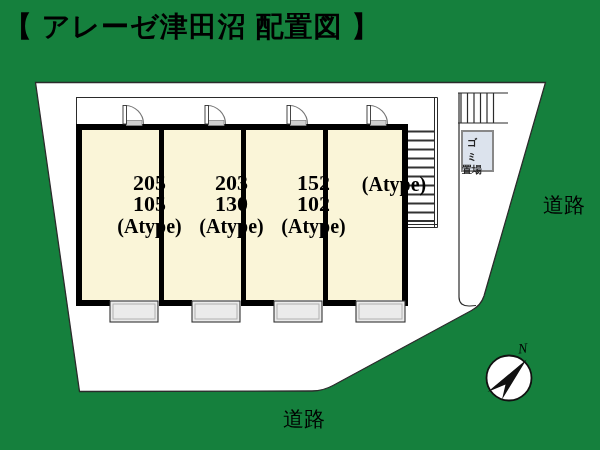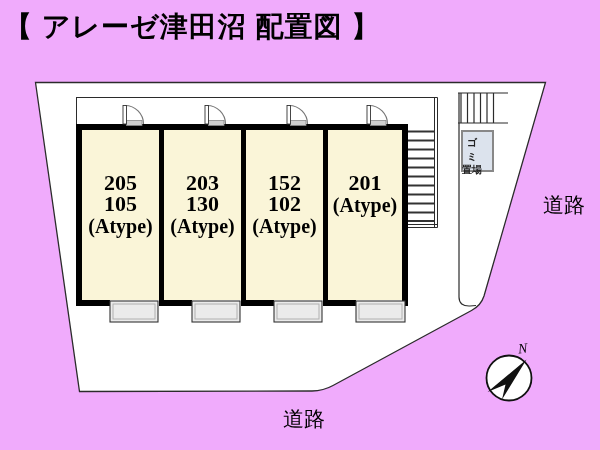--- a/index.html
+++ b/index.html
@@ -1,28 +1,28 @@
 <!DOCTYPE html>
 <html><head>
 <meta charset="utf-8">
 <style>
   html,body{margin:0;padding:0;background:#ffffff;}
   #stage{
-    position:relative;width:600px;height:450px;background:#f0abfc;overflow:hidden;
+    position:relative;width:600px;height:450px;background:#15803d;overflow:hidden;
     font-family:"Liberation Sans", sans-serif;
   }
   #plan-svg{position:absolute;left:0;top:0;}
   .overlay{position:absolute;color:#000;}
   .title{
     left:4px;top:8px;font-size:28px;font-weight:bold;letter-spacing:1px;
     white-space:nowrap;font-family:"Liberation Sans", sans-serif;
   }
   .room-label{
     top:172px;width:90px;text-align:center;
-    font-family:"Liberation Serif", serif;font-weight:bold;line-height:21px;
+    font-family:"Liberation Serif", serif;font-weight:bold;line-height:21px;padding-left:29px;
   }
   .room-num{display:block;font-size:22px;}
   .room-type{display:block;font-size:20px;line-height:17px;margin-top:4px;}
   .garbage-label{
     left:462px;top:136px;width:20px;text-align:center;
     font-size:10px;line-height:13.5px;font-weight:bold;color:#222;
   }
   .road{font-size:21px;white-space:nowrap;}
   .road-right{left:543px;top:191px;}
   .road-bottom{left:283px;top:405px;}
@@ -155,21 +155,20 @@
     <span class="room-num">203</span>
     <span class="room-num">130</span>
     <span class="room-type">(Atype)</span>
   </div>
   <div class="overlay room-label" style="left:239.5px">
     <span class="room-num">152</span>
     <span class="room-num">102</span>
     <span class="room-type">(Atype)</span>
   </div>
   <div class="overlay room-label" style="left:320px">
-    <span class="room-num">201</span>
     <span class="room-type">(Atype)</span>
   </div>
 
   <div class="overlay garbage-label">
     <span style="display:block">ゴミ</span>
     <span style="display:block">置場</span>
   </div>
 
   <div class="overlay road road-right">道路</div>
   <div class="overlay road road-bottom">道路</div>

